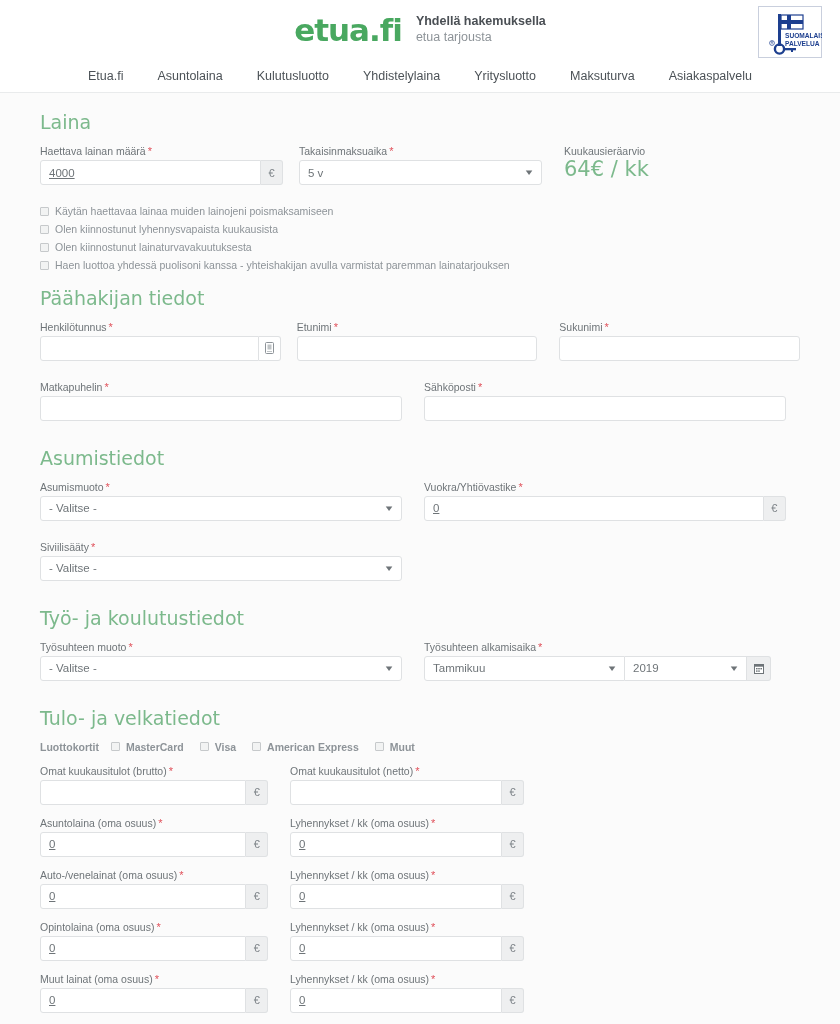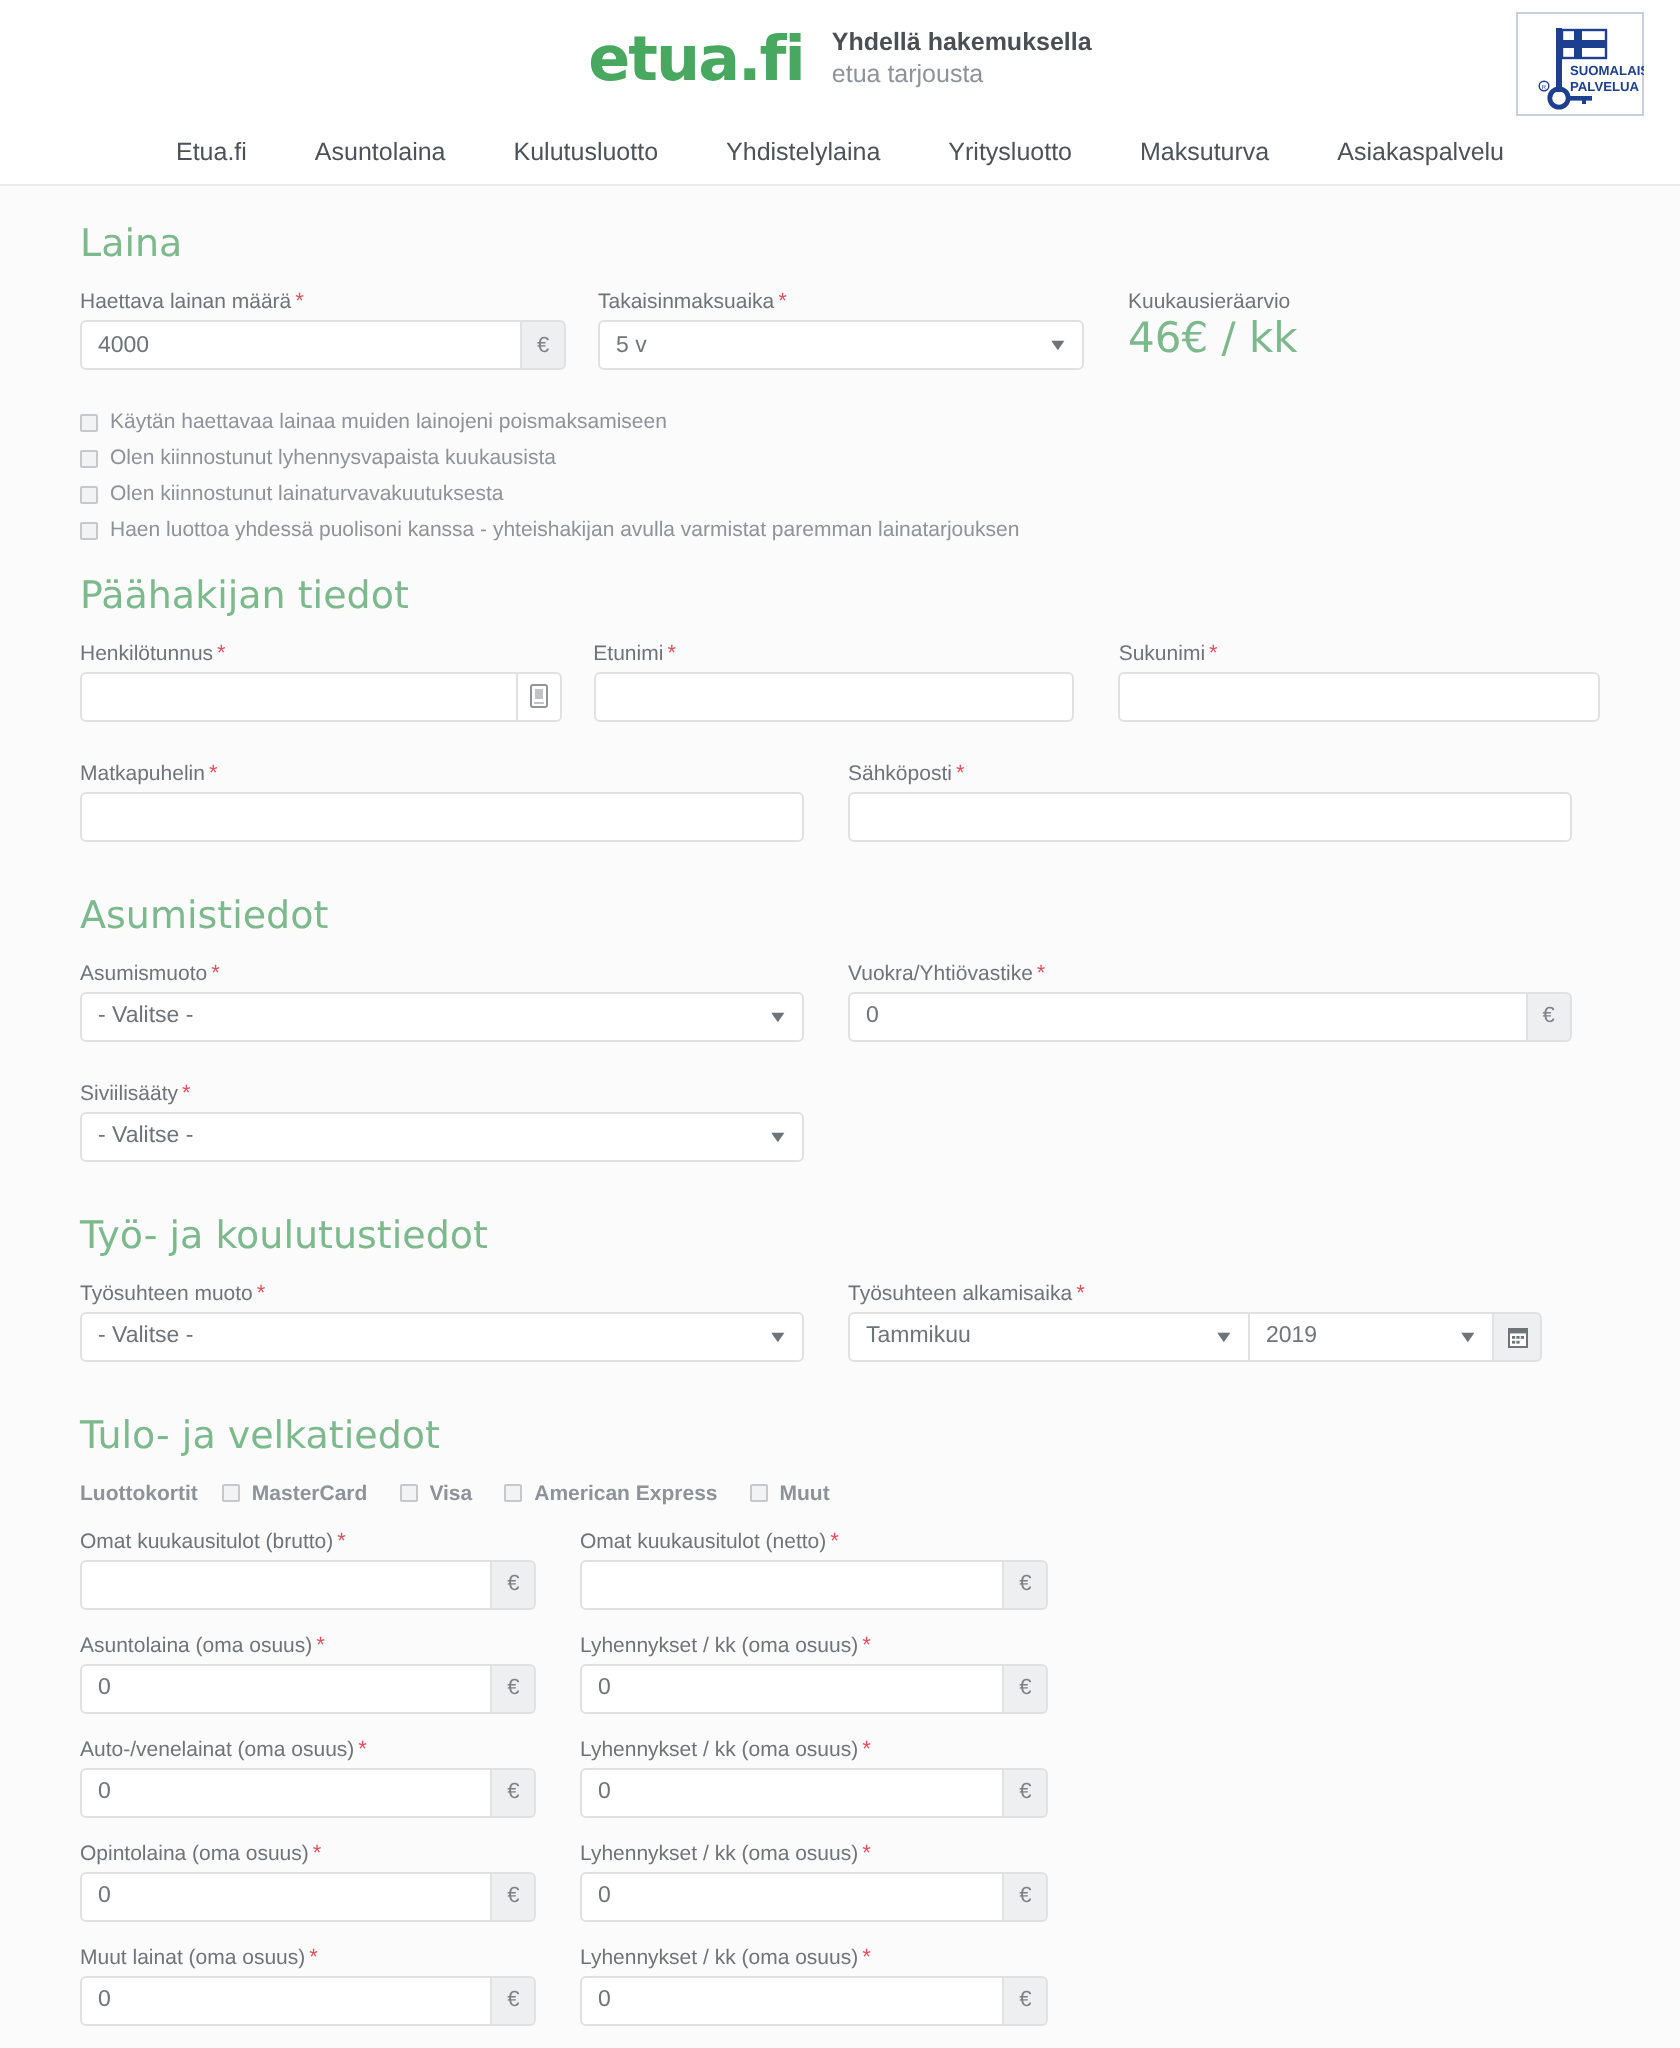--- a/index.html
+++ b/index.html
@@ -95,21 +95,21 @@
     border-radius:3px;
     font-size:11.5px;
     color:#6e7478;
     padding:0 8px;
     width:100%;
     display:flex;
     align-items:center;
     font-family:"Liberation Sans", sans-serif;
   }
   .grp { display:flex; }
-  .grp .inp { border-top-right-radius:0; border-bottom-right-radius:0; }
+  .grp .inp { border-top-right-radius:0; border-bottom-right-radius:0;text-decoration:underline; }
   .addon {
     width:24px; height:25px;
     border:1px solid #dfe1e3;
     border-left:0;
     background:#eeeff0;
     border-top-right-radius:3px;
     border-bottom-right-radius:3px;
     display:flex; align-items:center; justify-content:center;
     font-size:11px; color:#7d8388;
   }
@@ -226,21 +226,21 @@
       <div class="sel">
         <span>5 v</span>
         <span class="caret">▼</span>
       </div>
     </div>
 
     <div class="gap18"></div>
 
     <div class="field">
       <div class="estimate-label">Kuukausieräarvio</div>
-      <div class="estimate-val">46€ / kk</div>
+      <div class="estimate-val">64€ / kk</div>
     </div>
   </div>
 
   <div style="margin-top:8px;">
     <div class="cbrow">
       <span class="cb"></span>
       <span class="cbtxt">Käytän haettavaa lainaa muiden lainojeni poismaksamiseen</span>
     </div>
     <div class="cbrow">
       <span class="cb"></span>

